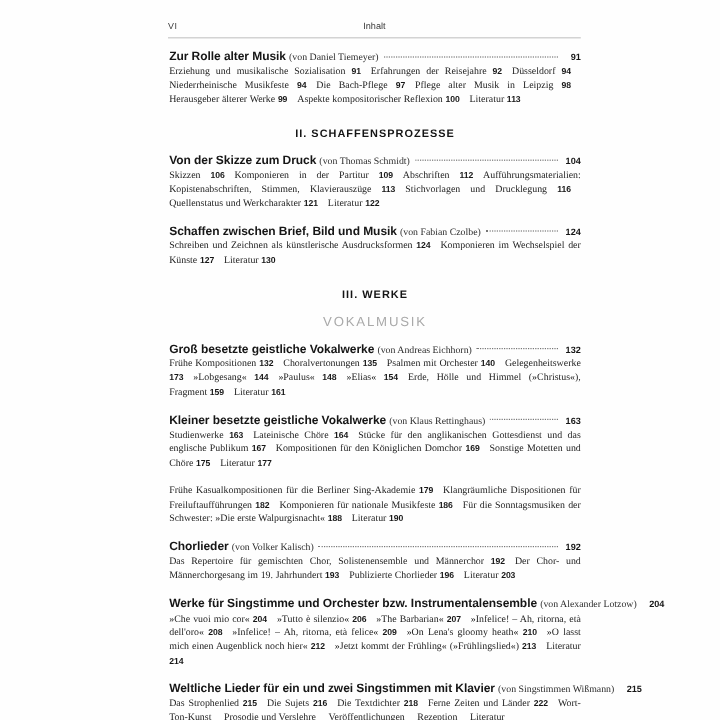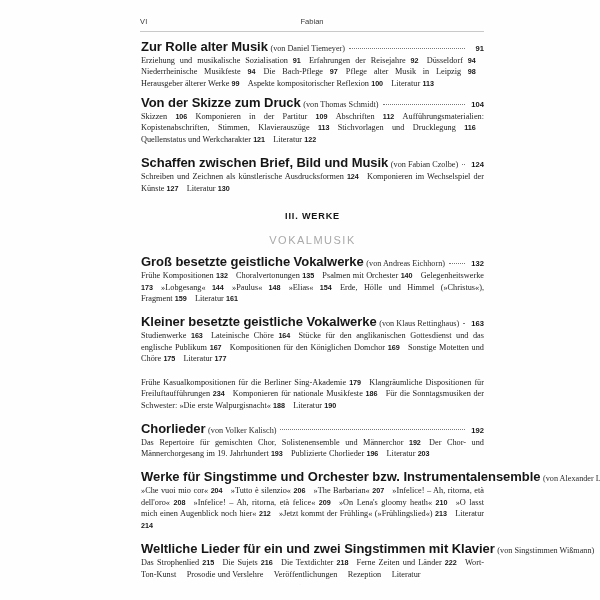--- a/index.html
+++ b/index.html
@@ -75,21 +75,21 @@
     position: relative;
     display: flex;
     align-items: baseline;
     font-size: 8.1px;
     line-height: 11.4px;
     white-space: nowrap;
   }
   .chapter-title {
     font-family: "Liberation Sans", sans-serif;
     font-weight: bold;
-    font-size: 13px;
+    font-size: 10px;
     color: #161616;
     letter-spacing: -0.05px;
   }
   .chapter-author {
     font-family: "Liberation Serif", serif;
     font-size: 8.2px;
     color: #2c2c2c;
     margin-left: 2.6px;
   }
   .leaders {
@@ -164,36 +164,37 @@
     color: #ededed;
   }
 </style>
 </head>
 <body>
 
 <div id="page">
 
   <div class="running-head">
     <div class="folio">VI</div>
-    <div class="head-title">Fabian</div>
+    <div class="head-title">Inhalt</div>
   </div>
   <div class="head-rule"></div>
 
   <div class="column">
 
     <div class="entry">
       <div class="entry-head">
         <span class="chapter-title">Zur Rolle alter Musik</span>
         <span class="chapter-author">(von Daniel Tiemeyer)</span>
         <span class="leaders"></span>
         <span class="chapter-page">91</span>
       </div>
       <div class="entry-body">Erziehung und musikalische Sozialisation <b>91</b> Erfahrungen der Reisejahre <b>92</b> Düsseldorf <b>94</b> Niederrheinische Musikfeste <b>94</b> Die Bach-Pflege <b>97</b> Pflege alter Musik in Leipzig <b>98</b> Herausgeber älterer Werke <b>99</b> Aspekte kompositorischer Reflexion <b>100</b> Literatur <b>113</b></div>
     </div>
 
+    <div class="part-heading">II. SCHAFFENSPROZESSE</div>
 
     <div class="entry">
       <div class="entry-head">
         <span class="chapter-title">Von der Skizze zum Druck</span>
         <span class="chapter-author">(von Thomas Schmidt)</span>
         <span class="leaders"></span>
         <span class="chapter-page">104</span>
       </div>
       <div class="entry-body">Skizzen <b>106</b> Komponieren in der Partitur <b>109</b> Abschriften <b>112</b> Aufführungsmaterialien: Kopistenabschriften, Stimmen, Klavierauszüge <b>113</b> Stichvorlagen und Drucklegung <b>116</b> Quellenstatus und Werkcharakter <b>121</b> Literatur <b>122</b></div>
     </div>
@@ -231,21 +232,21 @@
         <span class="chapter-author">(von Klaus Rettinghaus)</span>
         <span class="leaders"></span>
         <span class="chapter-page">163</span>
       </div>
       <div class="entry-body">Studienwerke <b>163</b> Lateinische Chöre <b>164</b> Stücke für den anglikanischen Gottesdienst und das englische Publikum <b>167</b> Kompositionen für den Königlichen Domchor <b>169</b> Sonstige Motetten und Chöre <b>175</b> Literatur <b>177</b></div>
     </div>
 
     <div class="spacer-sm"></div>
 
     <div class="entry">
-      <div class="entry-body">Frühe Kasualkompositionen für die Berliner Sing-Akademie <b>179</b> Klangräumliche Dispositionen für Freiluftaufführungen <b>234</b> Komponieren für nationale Musikfeste <b>186</b> Für die Sonntagsmusiken der Schwester: »Die erste Walpurgisnacht« <b>188</b> Literatur <b>190</b></div>
+      <div class="entry-body">Frühe Kasualkompositionen für die Berliner Sing-Akademie <b>179</b> Klangräumliche Dispositionen für Freiluftaufführungen <b>182</b> Komponieren für nationale Musikfeste <b>186</b> Für die Sonntagsmusiken der Schwester: »Die erste Walpurgisnacht« <b>188</b> Literatur <b>190</b></div>
     </div>
 
     <div class="spacer-sm"></div>
 
     <div class="entry">
       <div class="entry-head">
         <span class="chapter-title">Chorlieder</span>
         <span class="chapter-author">(von Volker Kalisch)</span>
         <span class="leaders"></span>
         <span class="chapter-page">192</span>

